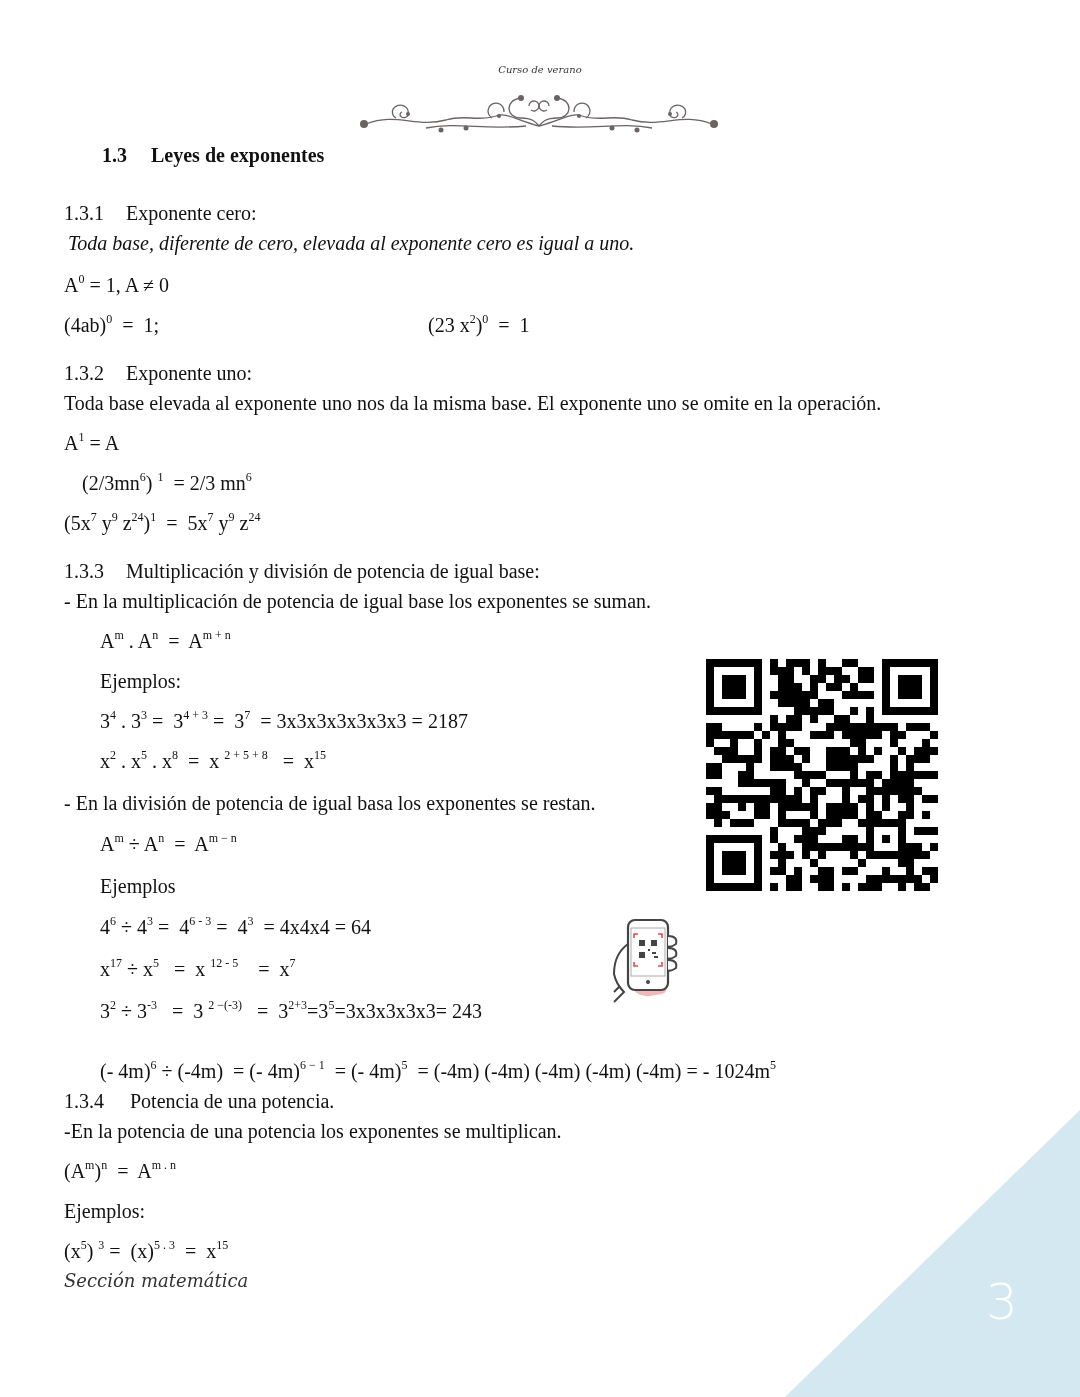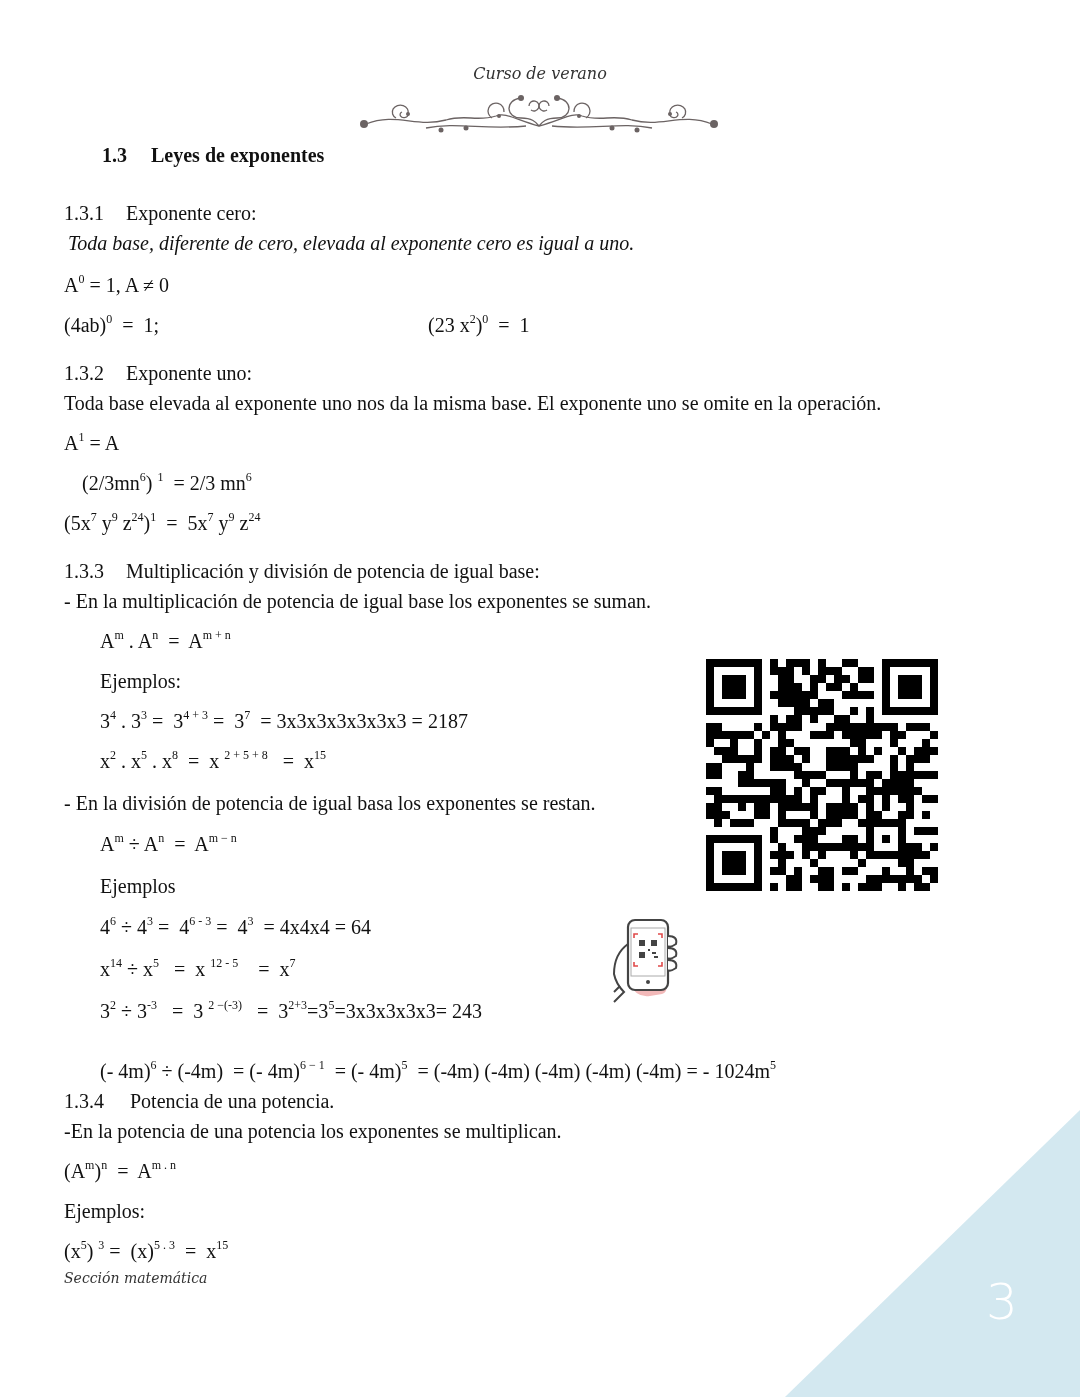--- a/index.html
+++ b/index.html
@@ -23,21 +23,21 @@
   }
 </style>
 </head>
 <body>
 
 <svg class="tri" viewBox="0 0 1080 1397">
   <polygon points="785,1397 1080,1110 1080,1397" fill="#d3e8f0"></polygon>
 </svg>
 <div class="pagenum">3</div>
 
-<div class="abs script" style="left:0;width:1080px;text-align:center;top:64px;font-size:16px;">Curso de verano</div>
+<div class="abs script" style="left:0;width:1080px;text-align:center;top:64px;font-size:10px;">Curso de verano</div>
 <svg class="abs" style="left:356px;top:92px;" width="366" height="44" viewBox="0 0 366 44">
   <g fill="none" stroke="#6b6363" stroke-width="1.3">
     <path d="M10,32 C40,20 60,36 90,28 C110,22 120,30 140,24 C150,20 160,28 183,34"></path>
     <path d="M356,32 C326,20 306,36 276,28 C256,22 246,30 226,24 C216,20 206,28 183,34"></path>
     <path d="M40,26 a8,7 0 1,1 12,-4 a4,3 0 1,1 -6,-2"></path>
     <path d="M326,26 a8,7 0 1,0 -12,-4 a4,3 0 1,0 6,-2"></path>
     <path d="M148,20 a8,8 0 1,0 -12,6"></path>
     <path d="M218,20 a8,8 0 1,1 12,6"></path>
     <path d="M165,6 C148,8 150,26 165,26 C176,26 180,30 183,34"></path>
     <path d="M201,6 C218,8 216,26 201,26 C190,26 186,30 183,34"></path>
@@ -88,33 +88,33 @@
 <div class="abs txt" style="left:64px;top:589px;">- En la multiplicación de potencia de igual base los exponentes se suman.</div>
 <div class="abs txt" style="left:100px;top:629px;white-space:pre;"><span>A</span><sup>m</sup><span> . A</span><sup>n</sup><span>  =  A</span><sup>m + n</sup></div>
 <div class="abs txt" style="left:100px;top:669px;">Ejemplos:</div>
 <div class="abs txt" style="left:100px;top:709px;white-space:pre;"><span>3</span><sup>4</sup><span> . 3</span><sup>3</sup><span> =  3</span><sup>4 + 3</sup><span> =  3</span><sup>7</sup><span>  = 3x3x3x3x3x3x3 = 2187</span></div>
 <div class="abs txt" style="left:100px;top:749px;white-space:pre;"><span>x</span><sup>2</sup><span> . x</span><sup>5</sup><span> . x</span><sup>8</sup><span>  =  x </span><sup>2 + 5 + 8</sup><span>   =  x</span><sup>15</sup></div>
 
 <div class="abs txt" style="left:64px;top:791px;">- En la división de potencia de igual basa los exponentes se restan.</div>
 <div class="abs txt" style="left:100px;top:832px;white-space:pre;"><span>A</span><sup>m</sup><span> ÷ A</span><sup>n</sup><span>  =  A</span><sup>m − n</sup></div>
 <div class="abs txt" style="left:100px;top:874px;text-align:right;">Ejemplos</div>
 <div class="abs txt" style="left:100px;top:915px;white-space:pre;"><span>4</span><sup>6</sup><span> ÷ 4</span><sup>3</sup><span> =  4</span><sup>6 - 3</sup><span> =  4</span><sup>3</sup><span>  = 4x4x4 = 64</span></div>
-<div class="abs txt" style="left:100px;top:957px;white-space:pre;"><span>x</span><sup>14</sup><span> ÷ x</span><sup>5</sup><span>   =  x </span><sup>12 - 5</sup><span>    =  x</span><sup>7</sup></div>
+<div class="abs txt" style="left:100px;top:957px;white-space:pre;"><span>x</span><sup>17</sup><span> ÷ x</span><sup>5</sup><span>   =  x </span><sup>12 - 5</sup><span>    =  x</span><sup>7</sup></div>
 <div class="abs txt" style="left:100px;top:999px;white-space:pre;"><span>3</span><sup>2</sup><span> ÷ 3</span><sup>-3</sup><span>   =  3 </span><sup>2 −(-3)</sup><span>   =  3</span><sup>2+3</sup><span>=3</span><sup>5</sup><span>=3x3x3x3x3= 243</span></div>
 <div class="abs txt" style="left:100px;top:1041px;white-space:pre;margin-top:18px;"><span>(- 4m)</span><sup>6</sup><span> ÷ (-4m)  = (- 4m)</span><sup>6 − 1</sup><span>  = (- 4m)</span><sup>5</sup><span>  = (-4m) (-4m) (-4m) (-4m) (-4m) = - 1024m</span><sup>5</sup></div>
 
 <div class="abs txt" style="left:64px;top:1089px;">
   <span>1.3.4</span><span style="display:inline-block;width:26px;"></span><span>Potencia de una potencia.</span>
 </div>
 <div class="abs txt" style="left:64px;top:1119px;">-En la potencia de una potencia los exponentes se multiplican.</div>
 <div class="abs txt" style="left:64px;top:1159px;white-space:pre;"><span>(A</span><sup>m</sup><span>)</span><sup>n</sup><span>  =  A</span><sup>m . n</sup></div>
 <div class="abs txt" style="left:64px;top:1199px;">Ejemplos:</div>
 <div class="abs txt" style="left:64px;top:1239px;white-space:pre;"><span>(x</span><sup>5</sup><span>) </span><sup>3</sup><span> =  (x)</span><sup>5 . 3</sup><span>  =  x</span><sup>15</sup></div>
 
-<div class="abs script" style="left:64px;top:1270px;font-size:14px;">Sección matemática</div>
+<div class="abs script" style="left:64px;top:1270px;font-size:18px;">Sección matemática</div>
 
 <svg id="qr" class="abs" style="left:706px;top:659px;" width="232" height="232" viewBox="0 0 29 29" shape-rendering="crispEdges">
     <rect x="0" y="0" width="29" height="29" fill="#fff"></rect>
     <rect x="8" y="0" width="1" height="1" fill="#000"></rect>
     <rect x="10" y="0" width="1" height="1" fill="#000"></rect>
     <rect x="11" y="0" width="1" height="1" fill="#000"></rect>
     <rect x="12" y="0" width="1" height="1" fill="#000"></rect>
     <rect x="14" y="0" width="1" height="1" fill="#000"></rect>
     <rect x="17" y="0" width="1" height="1" fill="#000"></rect>
     <rect x="18" y="0" width="1" height="1" fill="#000"></rect>

